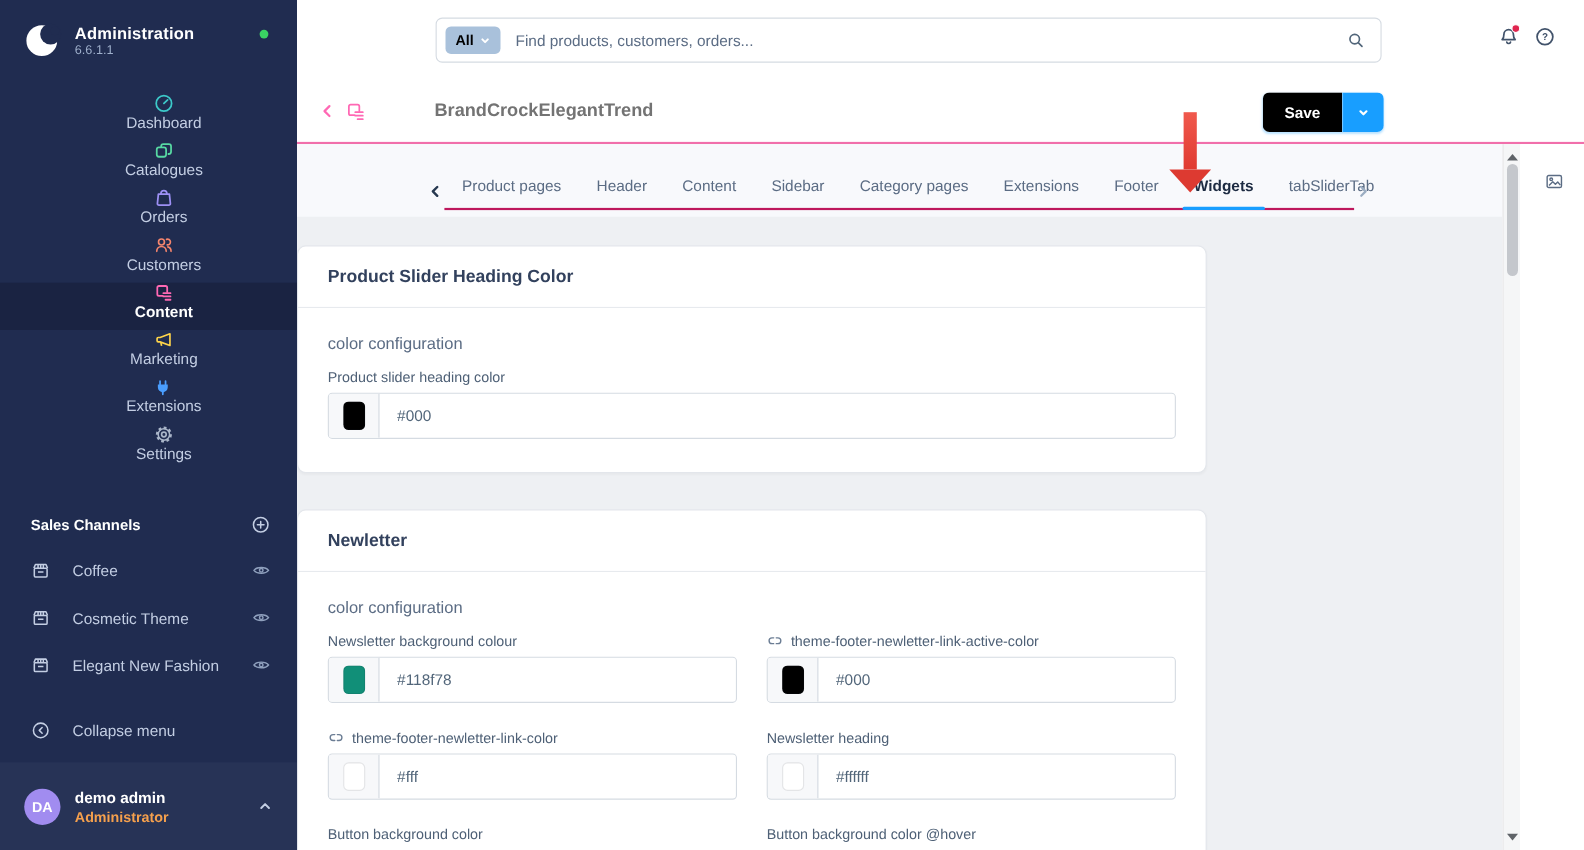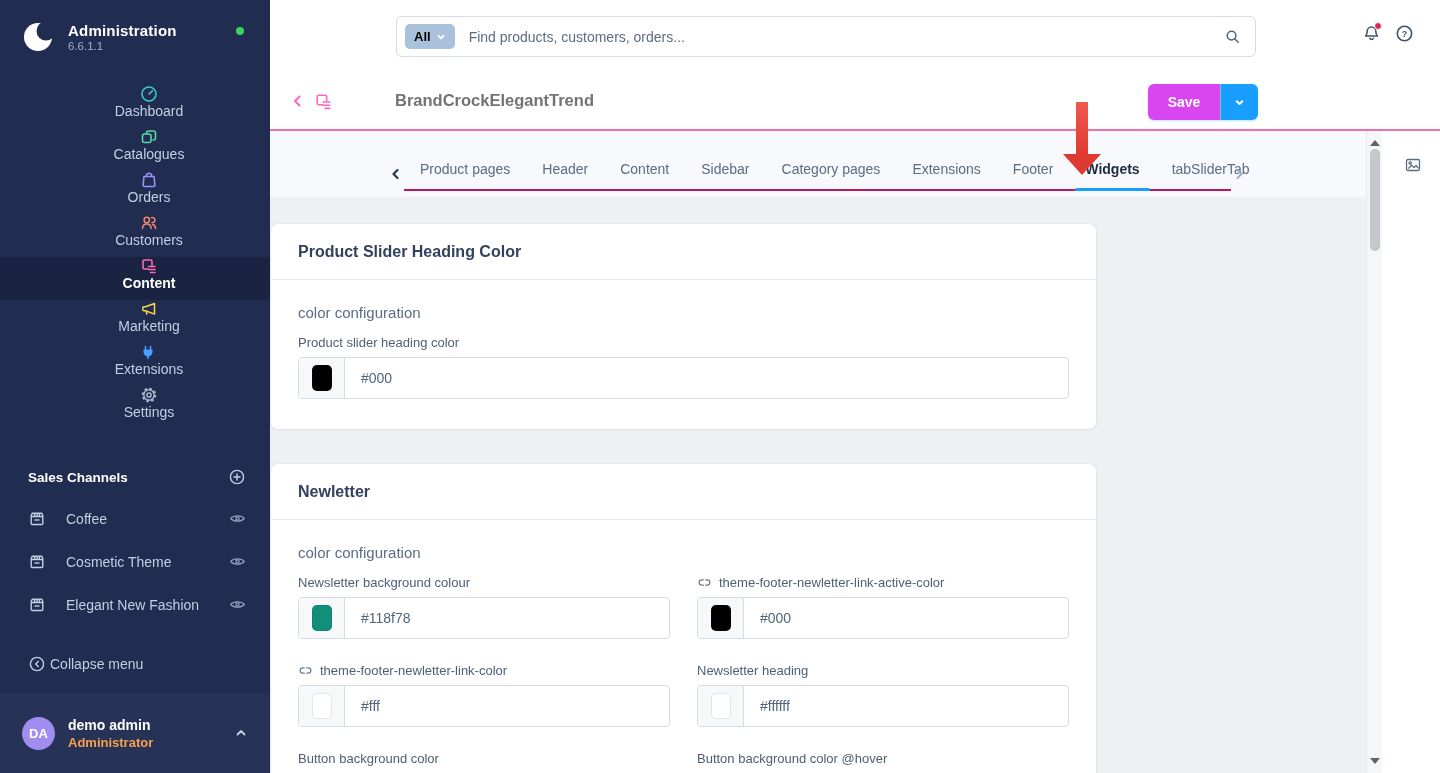--- a/index.html
+++ b/index.html
@@ -17,21 +17,21 @@
   .status-dot { position:absolute; right:26px; top:27px; width:8px; height:8px; border-radius:50%; background:#3ad463; }
   .nav { padding-top:12px; }
   .nav-item { height:43px; display:flex; align-items:center; padding-left:28px; font-size:14px; color:#c3cee3; cursor:pointer;flex-direction:column; }
   .nav-item .ic { width:18px; height:18px; flex:none; display:flex; align-items:center; justify-content:center; }
   .nav-item.active { background:#1a2342; color:#fff; font-weight:600; }
   .sales-header { margin-top:36px; height:24px; display:flex; align-items:center; justify-content:space-between; padding:0 24px 0 28px; }
   .sales-title { font-size:13.5px; font-weight:700; color:#fff; }
   .channels { margin-top:8px; }
   .channel { height:43px; display:flex; align-items:center; gap:20px; padding:0 24px 0 28px; font-size:14px; color:#c3cee3; cursor:pointer; }
   .channel .eye { margin-left:auto; color:#8fa0bd; }
-  .collapse-row { margin-top:16px; height:43px; display:flex; align-items:center; gap:4px; padding-left:28px; font-size:14px; color:#c3cee3; cursor:pointer; }
+  .collapse-row { margin-top:16px; height:43px; display:flex; align-items:center; gap:20px; padding-left:28px; font-size:14px; color:#c3cee3; cursor:pointer; }
   .user-row { margin-top:auto; height:80px; flex:none; background:#273356; display:flex; align-items:center; padding:0 22px; }
   .avatar { width:33px; height:33px; border-radius:50%; background:#a18cf0; color:#fff; font-size:13px; font-weight:700; display:flex; align-items:center; justify-content:center; }
   .user-meta { margin-left:13px; }
   .user-name { font-size:14px; font-weight:700; color:#fff; }
   .user-role { font-size:13px; font-weight:600; color:#f5a04d; margin-top:2px; }
   .user-chevron { margin-left:auto; color:#c3cee3; }
 
   
   .main { flex:1; display:flex; flex-direction:column; min-width:0; }
   .topbar { height:73px; flex:none; background:#fff; position:relative; }
@@ -43,21 +43,21 @@
   .top-icons { position:absolute; right:26px; top:24px; display:flex; align-items:center; gap:14px; color:#42536b; }
   .bell-wrap { position:relative; cursor:pointer; }
   .bell-dot { position:absolute; top:-2px; right:-1px; width:8px; height:8px; border-radius:50%; background:#e0254f; border:1.5px solid #fff; }
   .help-btn { cursor:pointer; }
 
   .smartbar { height:58px; flex:none; background:#fff; border-bottom:2px solid #f16fab; position:relative; }
   .sb-back { position:absolute; left:20px; top:20px; color:#ff68b4; cursor:pointer; }
   .sb-module-icon { position:absolute; left:44px; top:19px; color:#ff68b4; }
   .sb-title { position:absolute; left:125px; top:18px; font-size:16.5px; font-weight:600; color:#737373; }
   .save-group { position:absolute; right:182px; top:11px; height:36px; display:flex; border-radius:6px; overflow:hidden; box-shadow:0 1px 2px rgba(24,158,255,.3); }
-  .save-main { width:72px; background:#d946ef; color:#fff; border:none; font-family:"Liberation Sans",sans-serif; font-size:14px; font-weight:700; cursor:pointer; }
+  .save-main { width:72px; background:#000000; color:#fff; border:none; font-family:"Liberation Sans",sans-serif; font-size:14px; font-weight:700; cursor:pointer; }
   .save-arrow { width:38px; background:#189eff; border:none; border-left:1px solid rgba(255,255,255,.4); color:#fff; cursor:pointer; display:flex; align-items:center; justify-content:center; }
 
   .content-row { flex:1; display:flex; min-height:0; }
   .scroll-area { width:1096px; flex:none; background:#eef0f3; position:relative; overflow:hidden; }
   .tabstrip { height:66px; background:#f8f9fc; position:relative; }
   .tab-arrow { position:absolute; top:37px; cursor:pointer; }
   .tab-arrow.left { left:120px; color:#273950; }
   .tab-arrow.right { left:964px; color:#9badc2; }
   .tabs { position:absolute; left:134px; top:0; width:827px; height:60px; display:flex; align-items:flex-end; gap:32px; padding:0 16px; border-bottom:2px solid #be185d; }
   .tab { padding-bottom:12px; font-size:14px; color:#5b6c84; white-space:nowrap; position:relative; cursor:pointer; }

